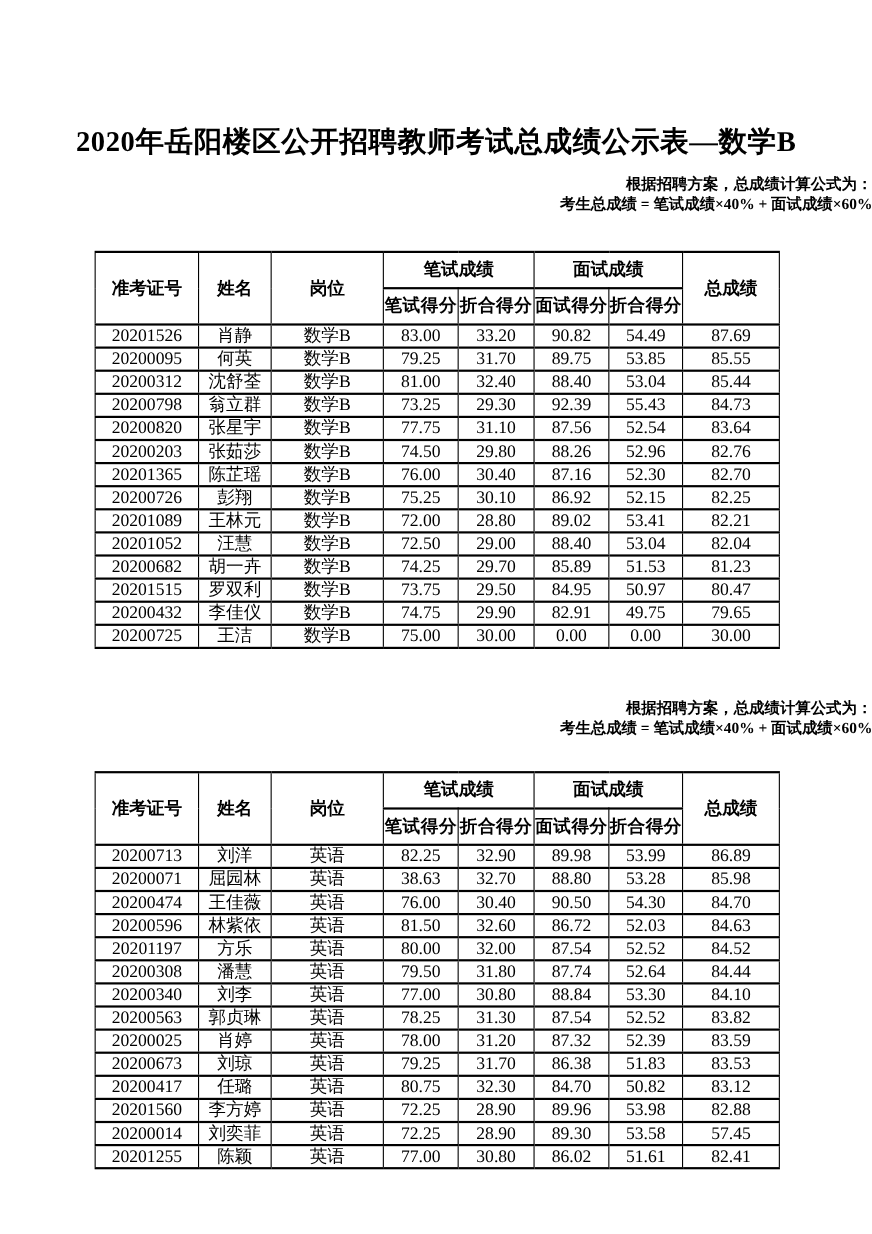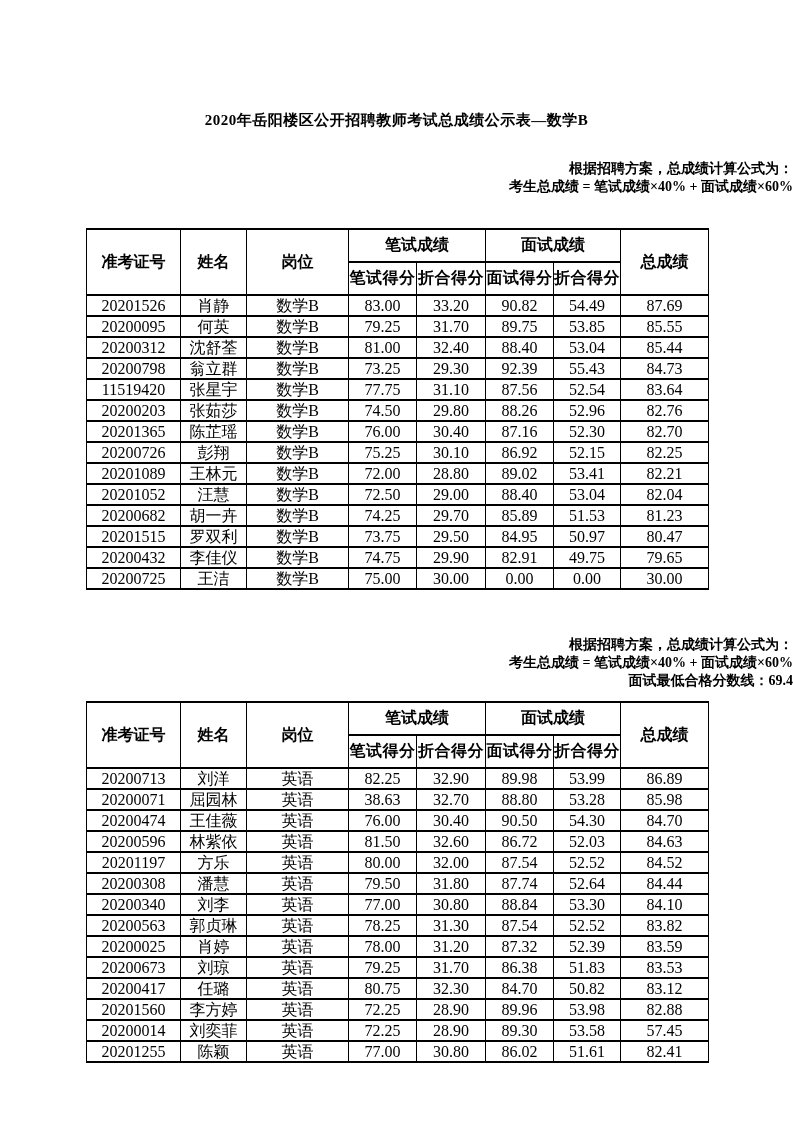--- a/index.html
+++ b/index.html
@@ -14,21 +14,21 @@
     background: #ffffff;
     color: #000000;
     font-family: "Liberation Serif", "DejaVu Serif", serif;
     overflow: hidden;
   }
   .doc-title {
     position: absolute;
     left: 0;
     width: 100%;
     text-align: center;
-    font-size: 15px;
+    font-size: 26px;
     font-weight: bold;
     letter-spacing: 0.5px;
     margin: 0;
   }
   .subtitle {
     position: absolute;
     left: 0;
     width: 100%;
     text-align: right;
     font-size: 14px;
@@ -160,21 +160,21 @@
             <td>20200798</td>
             <td>翁立群</td>
             <td>数学B</td>
             <td>73.25</td>
             <td>29.30</td>
             <td>92.39</td>
             <td>55.43</td>
             <td>84.73</td>
           </tr>
           <tr>
-            <td>11519420</td>
+            <td>20200820</td>
             <td>张星宇</td>
             <td>数学B</td>
             <td>77.75</td>
             <td>31.10</td>
             <td>87.56</td>
             <td>52.54</td>
             <td>83.64</td>
           </tr>
           <tr>
             <td>20200203</td>
@@ -267,21 +267,20 @@
             <td>30.00</td>
           </tr>
         </tbody>
     </table>
   </div>
 
 
   <div class="subtitle subtitle-2">
     <div>根据招聘方案，总成绩计算公式为：</div>
     <div>考生总成绩 = 笔试成绩×40% + 面试成绩×60%</div>
-    <div>面试最低合格分数线：69.4</div>
   </div>
 
   <div class="table-wrap table-wrap-2">
     <table class="score-table">
       <colgroup>
         <col class="c-exam">
           <col class="c-name">
           <col class="c-pos">
         <col class="c-w1">
           <col class="c-w2">

